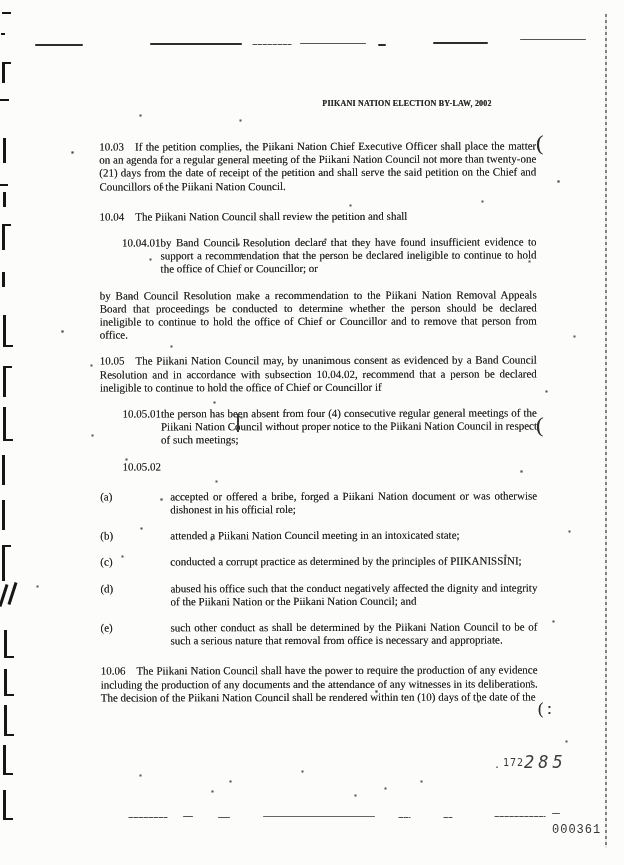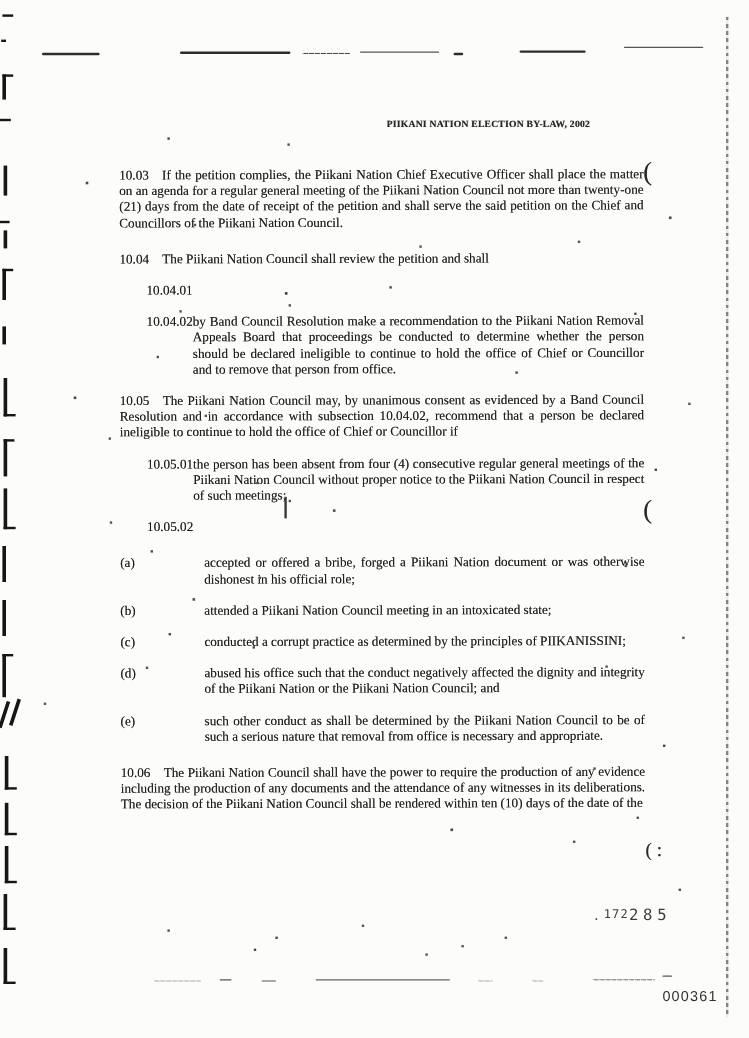--- a/index.html
+++ b/index.html
@@ -54,24 +54,24 @@
   }
   .tick{position:absolute;width:2px;background:#3a3a3a;}
 
   
   .stamp{
     position:absolute;top:752px;left:494px;color:#3c3c3c;
     font-family:"DejaVu Sans Mono", monospace;white-space:nowrap;
   }
   .stamp .dot{font-size:10px;margin-right:3px;}
   .stamp .small{font-size:10px;letter-spacing:1px;vertical-align:2px;}
-  .stamp .large{font-size:13px;letter-spacing:4px;}
+  .stamp .large{font-size:17px;letter-spacing:4px;font-style:italic;}
   .docnum{
     position:absolute;top:823px;left:552px;color:#333;
-    font-family:Liberation Sans, sans-serif;font-size:12px;letter-spacing:1px;
+    font-family:Liberation Mono, monospace;font-size:12px;letter-spacing:1px;
   }
 
   
   .speckles{position:absolute;top:0;left:0;width:1px;height:1px;background:transparent;
     box-shadow:
       72px 152px 0 .6px #4a4a4a, 150px 259px 0 .5px #555, 238px 244px 0 .6px #444,
       241px 254px 0 .5px #555, 325px 239px 0 .5px #4a4a4a, 162px 187px 0 .5px #555,
       131px 297px 0 .5px #555, 62px 331px 0 .6px #4a4a4a, 91px 365px 0 .5px #555,
       171px 346px 0 .5px #555, 214px 402px 0 .5px #4a4a4a, 278px 425px 0 .6px #555,
       92px 435px 0 .5px #555, 126px 459px 0 .5px #4a4a4a, 216px 481px 0 .5px #555,
@@ -98,24 +98,24 @@
   </div>
 
   <div class="doc">
 
     <p class="p1 mb-lg"><span class="num">10.03</span><span>If the petition complies, the Piikani Nation Chief Executive Officer shall place the matter on an agenda for a regular general meeting of the Piikani Nation Council not more than twenty-one (21) days from the date of receipt of the petition and shall serve the said petition on the Chief and Councillors of the Piikani Nation Council.</span></p>
 
     <p class="p1"><span class="num">10.04</span><span>The Piikani Nation Council shall review the petition and shall</span></p>
 
     <div class="row lvl2">
       <span class="num">10.04.01</span>
+      <span class="txt">by Band Council Resolution declare that they have found insufficient evidence to support a recommendation that the person be declared ineligible to continue to hold the office of Chief or Councillor; or</span>
     </div>
 
     <div class="row lvl2">
-      <span class="num">10.04.02</span>
       <span class="txt">by Band Council Resolution make a recommendation to the Piikani Nation Removal Appeals Board that proceedings be conducted to determine whether the person should be declared ineligible to continue to hold the office of Chief or Councillor and to remove that person from office.</span>
     </div>
 
     <p class="p1"><span class="num">10.05</span><span>The Piikani Nation Council may, by unanimous consent as evidenced by a Band Council Resolution and in accordance with subsection 10.04.02, recommend that a person be declared ineligible to continue to hold the office of Chief or Councillor if</span></p>
 
     <div class="row lvl2">
       <span class="num">10.05.01</span>
       <span class="txt">the person has been absent from four (4) consecutive regular general meetings of the Piikani Nation Council without proper notice to the Piikani Nation Council in respect of such meetings;</span>
     </div>
 

